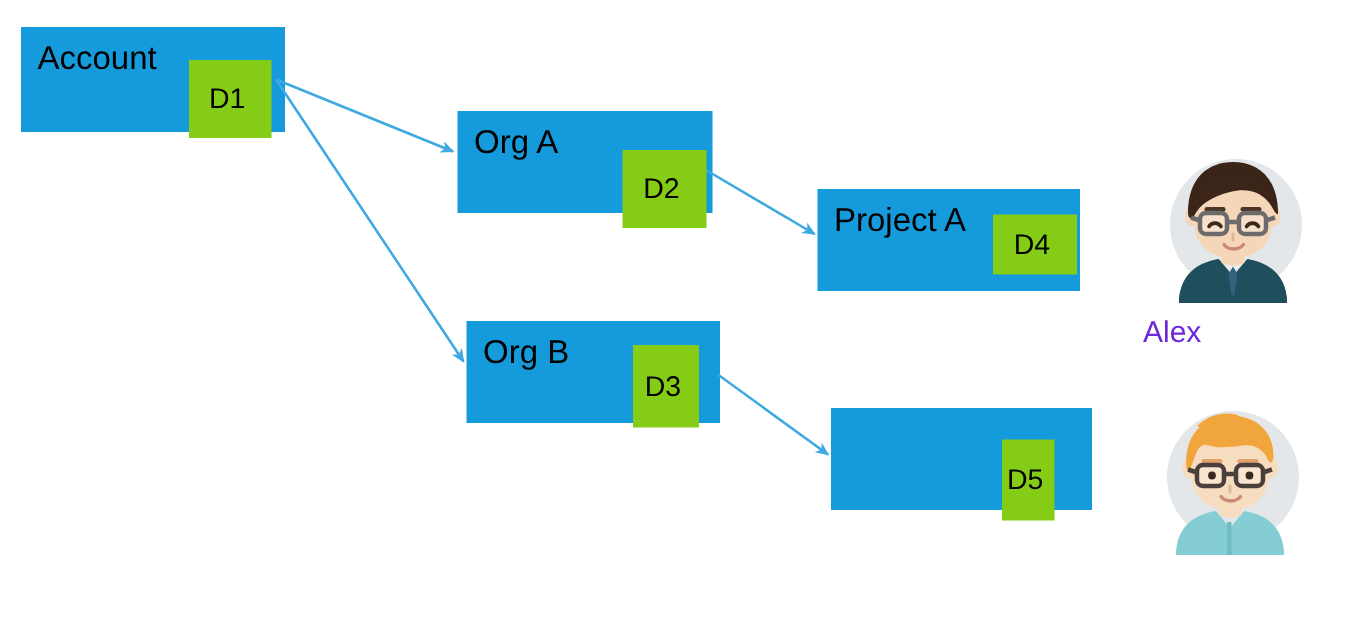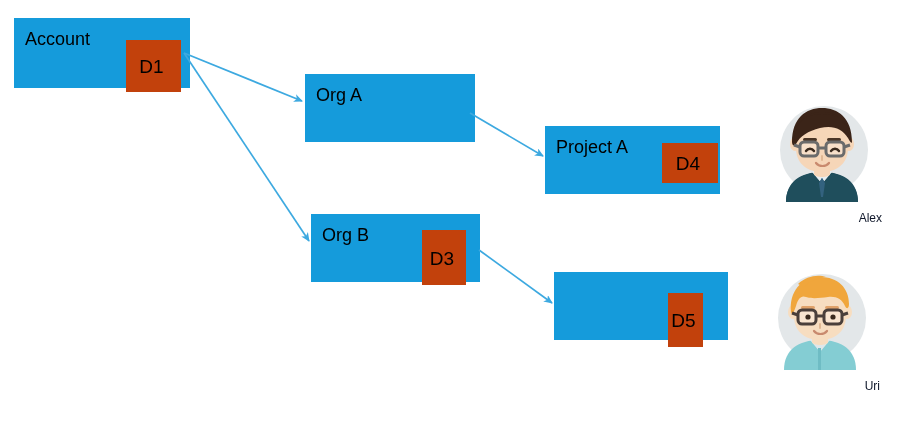--- a/index.html
+++ b/index.html
@@ -14,29 +14,29 @@
 
   
   .node{position:absolute;box-sizing:border-box;}
   .node .body{
     position:absolute;left:0;top:0;width:100%;height:100%;
     background:#159BDB;
   }
   .node .label{
     position:absolute;
     left:11px;top:9px;
-    font-size:18px;
+    font-size:22px;
     line-height:24px;
     color:#000000;
     white-space:nowrap;
     z-index:3;
   }
   .tag{
     position:absolute;
-    background:#c2410c;
+    background:#84cc16;
     z-index:2;
     display:flex;
     align-items:center;
     justify-content:center;
   }
   .tag span{
     font-size:19px;
     line-height:22px;
     color:#000000;
     white-space:nowrap;
@@ -44,23 +44,23 @@
   }
 
   
   #arrows{position:absolute;left:0;top:0;width:904px;height:428px;
     pointer-events:none;z-index:1;}
 
   
   .person{position:absolute;width:120px;}
   .person .avatar{position:relative;width:104px;height:104px;margin:0 auto;}
   .person .name{
-    text-align:right;
-    font-size:12px;
-    color:#0f172a;
+    text-align:left;
+    font-size:20px;
+    color:#6d28d9;
     margin-top:9px;
     white-space:nowrap;
   }
 </style>
 </head>
 <body>
 
 <div id="canvas">
 
   <svg id="arrows" viewBox="0 0 904 428" xmlns="http://www.w3.org/2000/svg">
@@ -80,20 +80,23 @@
   <div id="node-layer">
       <div class="node" style="left: 14px; top: 18px; width: 176px; height: 70px;">
         <div class="body"></div>
         <div class="tag" style="left:112px;top:22px;width:55px;height:52px;">
           <span>D1</span>
         </div>
         <div class="label">Account</div>
       </div>
       <div class="node" style="left: 305px; top: 74px; width: 170px; height: 68px;">
         <div class="body"></div>
+        <div class="tag" style="left:110px;top:26px;width:56px;height:52px;">
+          <span>D2</span>
+        </div>
         <div class="label">Org A</div>
       </div>
       <div class="node" style="left: 311px; top: 214px; width: 169px; height: 68px;">
         <div class="body"></div>
         <div class="tag" style="left:111px;top:16px;width:44px;height:55px;">
           <span>D3</span>
         </div>
         <div class="label">Org B</div>
       </div>
       <div class="node" style="left: 545px; top: 126px; width: 175px; height: 68px;">
@@ -157,17 +160,16 @@
             <rect x="30" y="44" width="18" height="14" rx="4" fill="#ffffff" fill-opacity="0.25" stroke="#4a3f3a" stroke-width="3"></rect>
             <rect x="56" y="44" width="18" height="14" rx="4" fill="#ffffff" fill-opacity="0.25" stroke="#4a3f3a" stroke-width="3"></rect>
             <line x1="48" y1="50" x2="56" y2="50" stroke="#4a3f3a" stroke-width="3"></line>
             <line x1="30" y1="49" x2="24" y2="47" stroke="#4a3f3a" stroke-width="3"></line>
             <line x1="74" y1="49" x2="80" y2="47" stroke="#4a3f3a" stroke-width="3"></line>
             <circle cx="40" cy="51" r="2.6" fill="#3a2a1e"></circle>
             <circle cx="65" cy="51" r="2.6" fill="#3a2a1e"></circle>
             <path d="M52,58 L52,62" stroke="#e0b894" stroke-width="2" stroke-linecap="round"></path>
             <path d="M46,65 C49,69 56,69 59,65" stroke="#c98a6e" stroke-width="2.2" fill="none" stroke-linecap="round"></path>
           </svg></div>
-        <div class="name">Uri</div>
       </div>
     </div>
 
 </div>
 
 </body></html>

